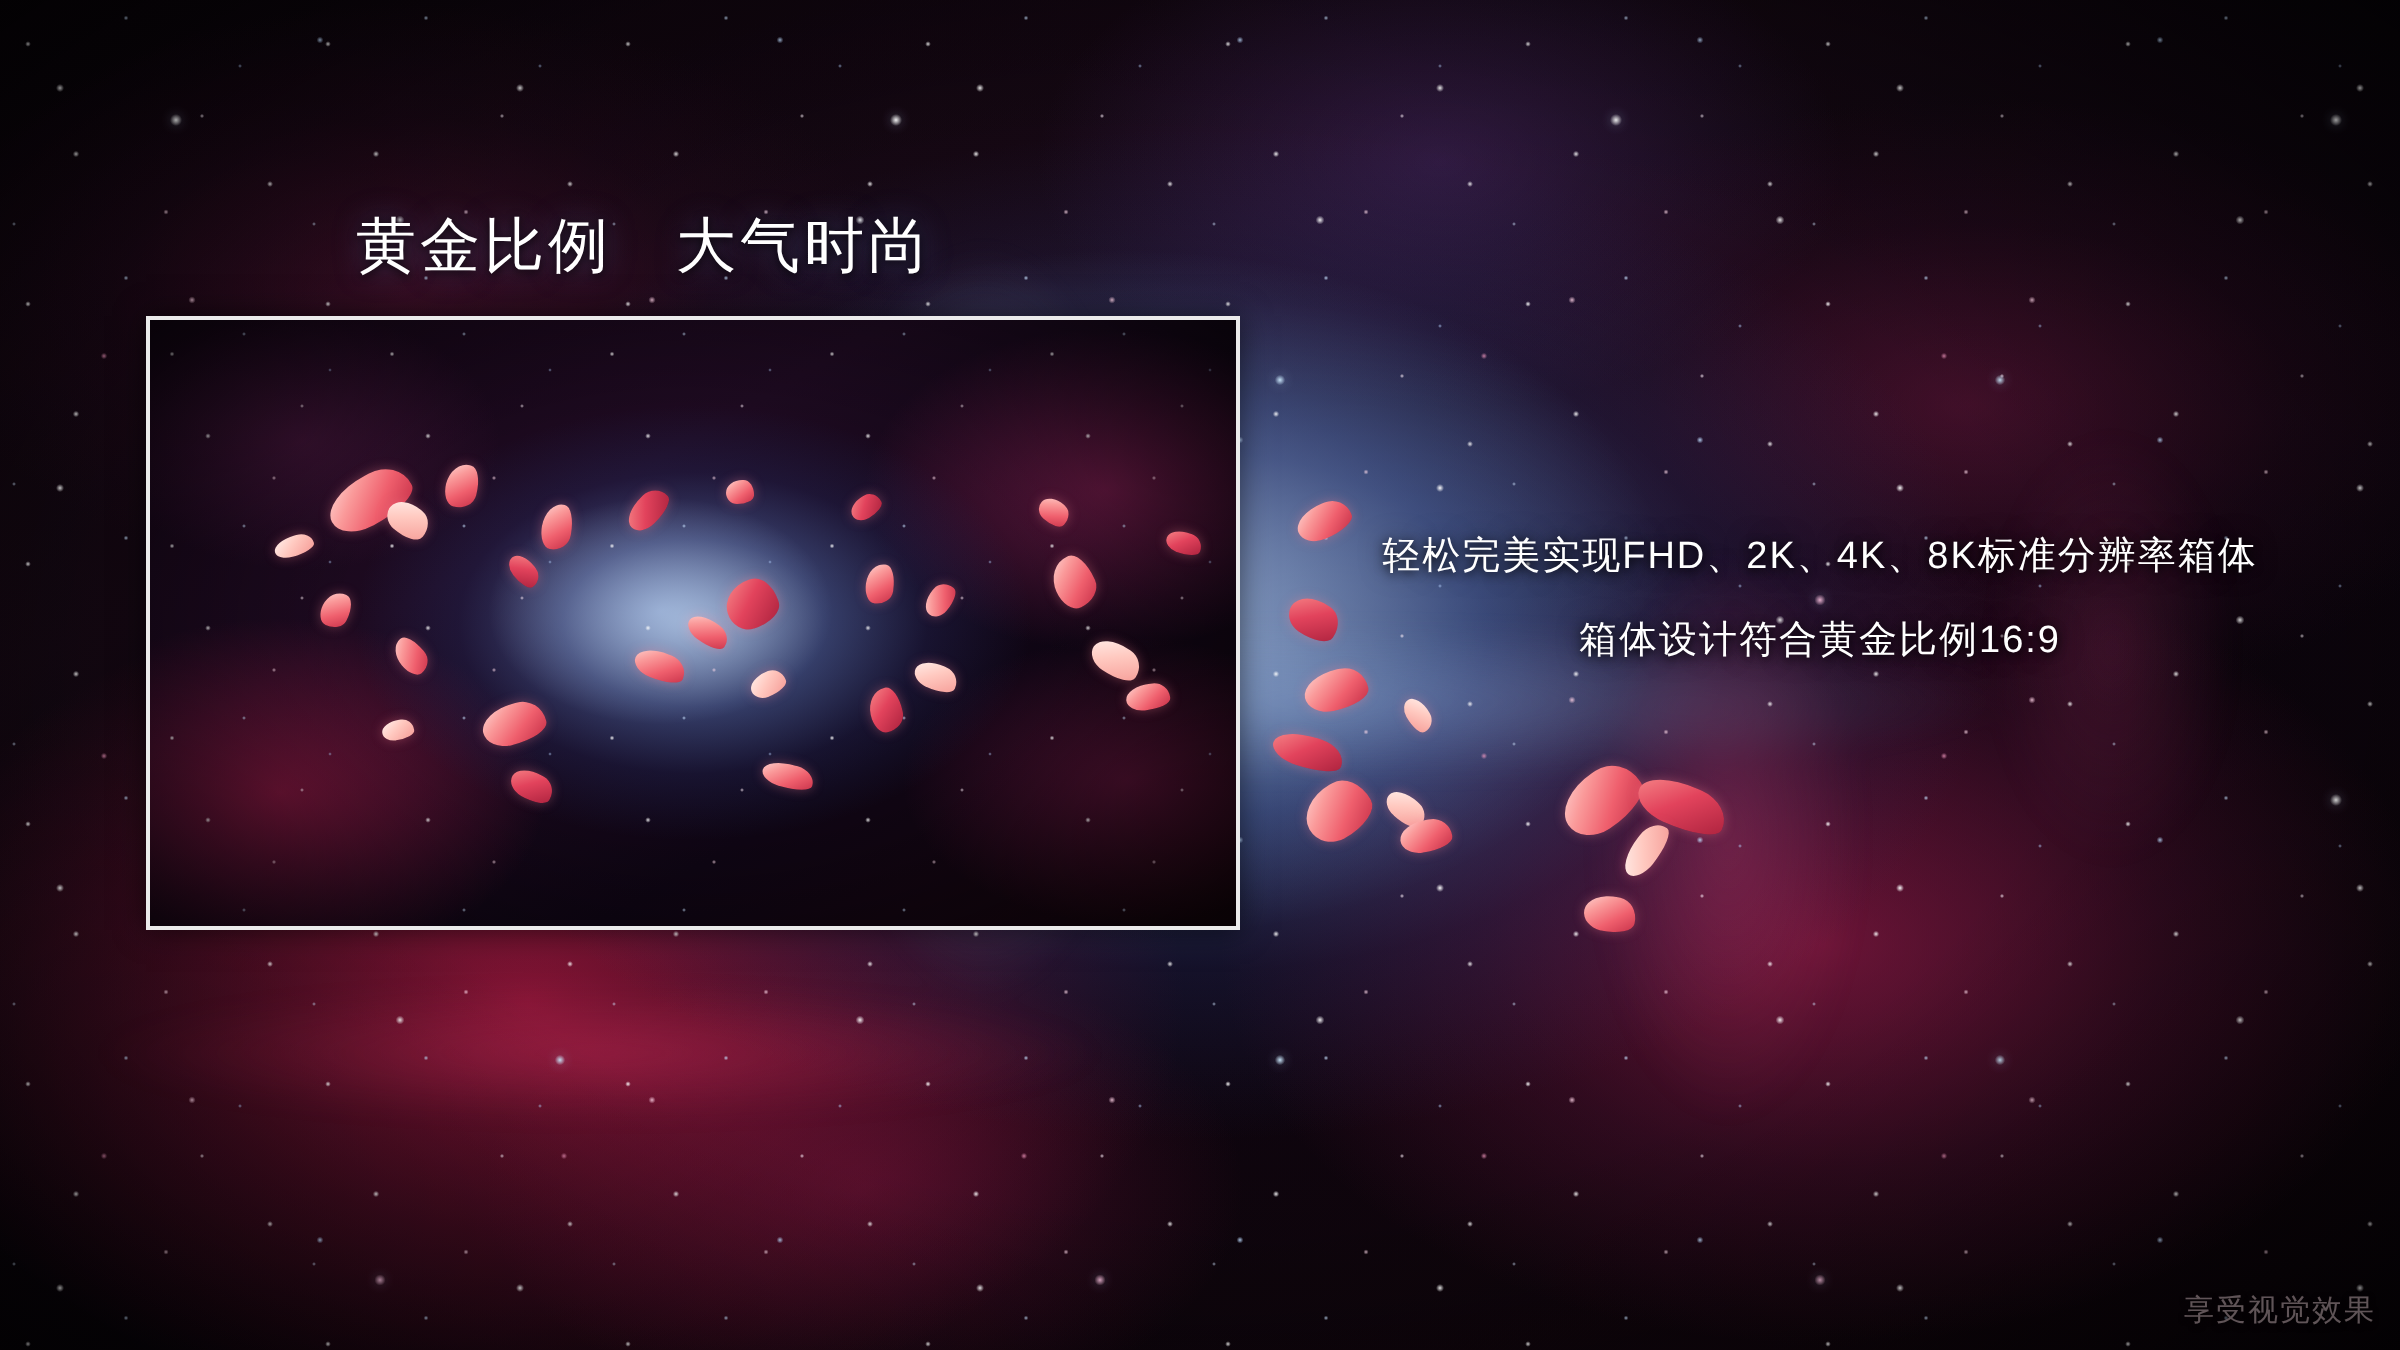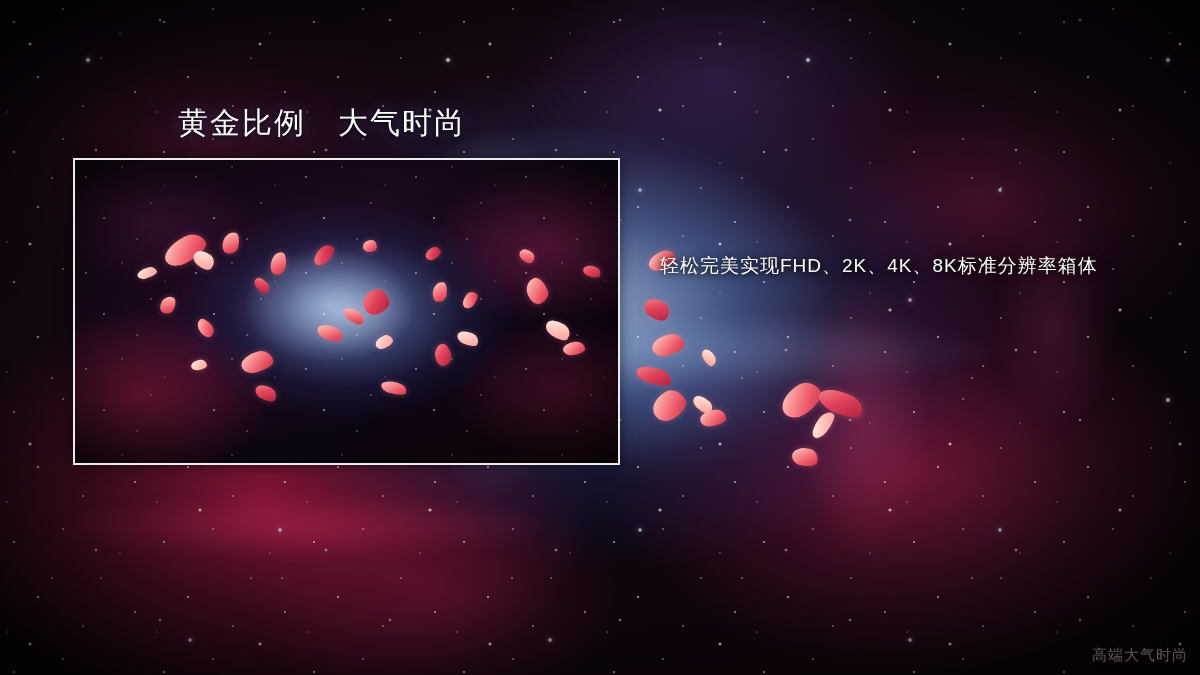--- a/index.html
+++ b/index.html
@@ -137,22 +137,23 @@
     left:178px; top:103px;
     font-size:30px;
     letter-spacing:2px;
     color:#ffffff;
     white-space:pre;
     text-shadow:0 1px 5px rgba(0,0,0,0.85), 0 0 16px rgba(120,160,255,0.35);
   }
 
   #body-text {
     position:absolute;
-    left:660px; top:245px;
+    left:660px; top:258px;
     width:500px;
+    text-align:center;
   }
   #body-text .line {
     font-size:19px;
     line-height:42px;
     color:#ffffff;
     letter-spacing:1px;
     white-space:pre;
     text-shadow:0 1px 5px rgba(0,0,0,0.9), 0 0 12px rgba(0,0,0,0.6);
   }
 
@@ -224,17 +225,18 @@
       <div class="petal pale" style="left:470px; top:162px; width:26px; height:16px; transform:rotate(34deg);"></div>
       <div class="petal" style="left:488px; top:182px; width:22px; height:13px; transform:rotate(-6deg);"></div>
       <div class="petal deep" style="left:508px; top:106px; width:18px; height:11px; transform:rotate(20deg);"></div>
     </div>
   </div>
 
   <div id="title">黄金比例　大气时尚</div>
 
   <div id="body-text">
     <div class="line">轻松完美实现FHD、2K、4K、8K标准分辨率箱体</div>
+    <div class="line">箱体设计符合黄金比例16:9</div>
   </div>
 
-  <div id="watermark">高端大气时尚</div>
+  <div id="watermark">享受视觉效果</div>
 
 </div>
 
 </body></html>

